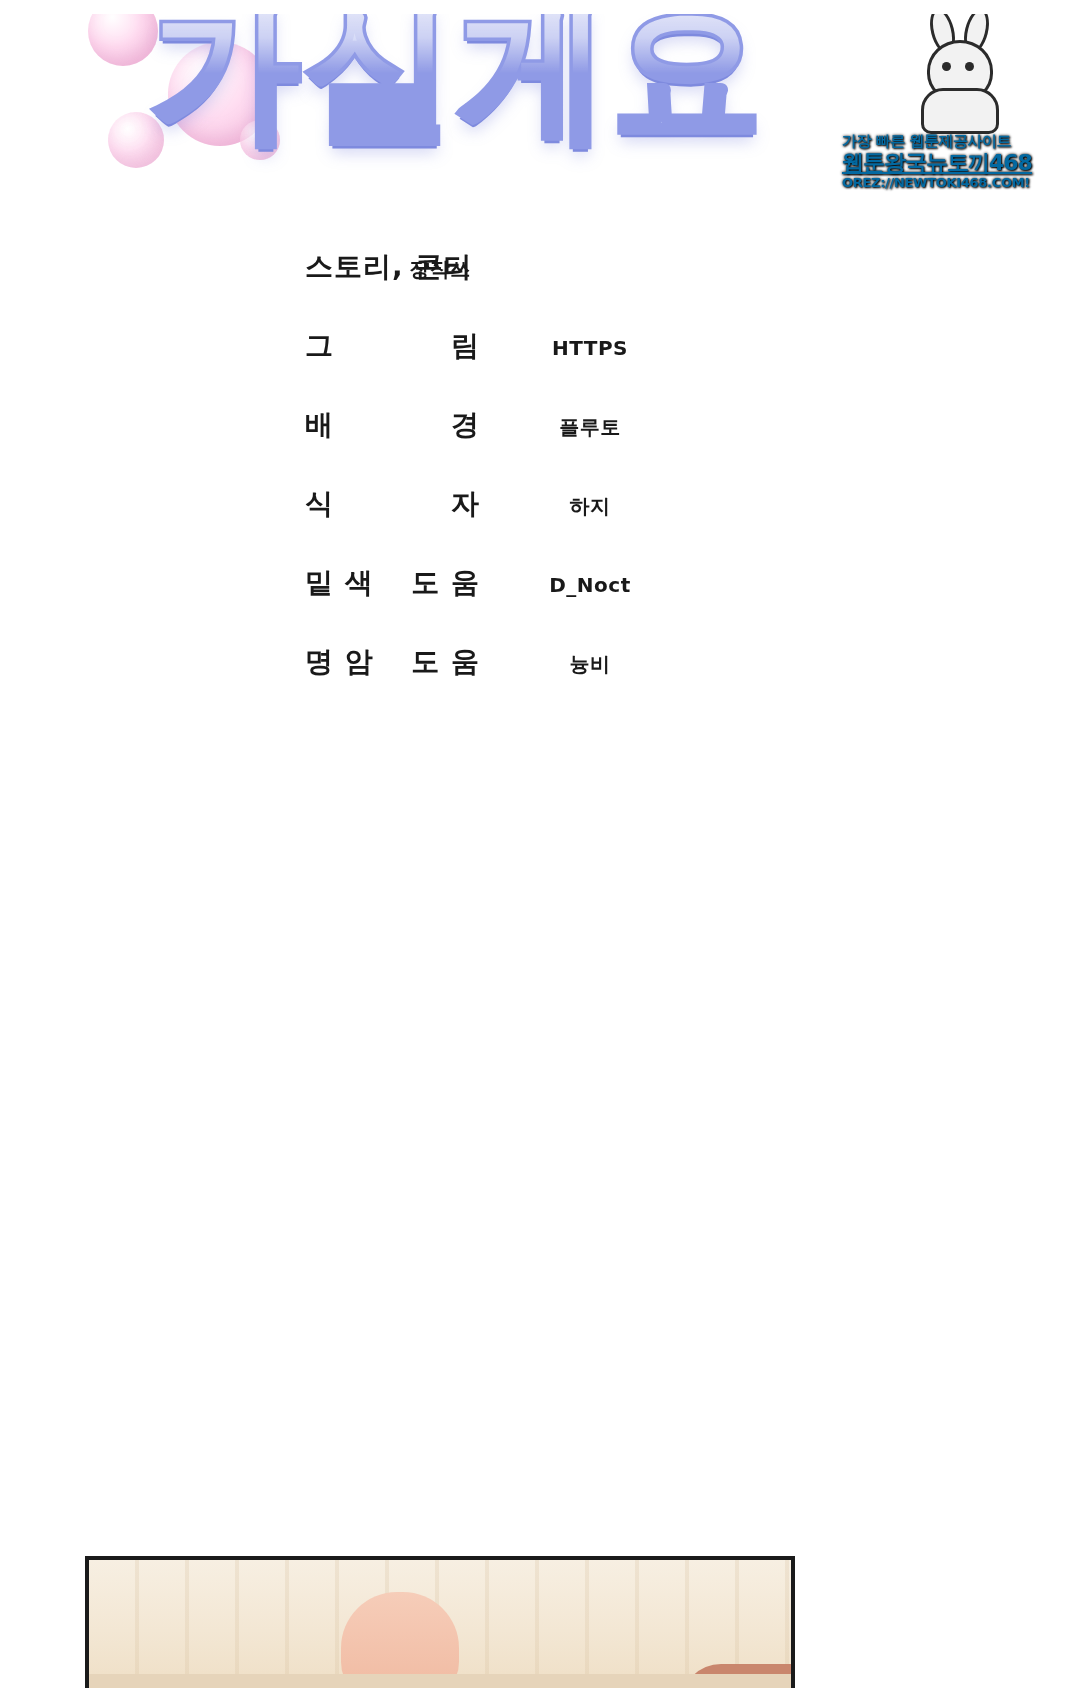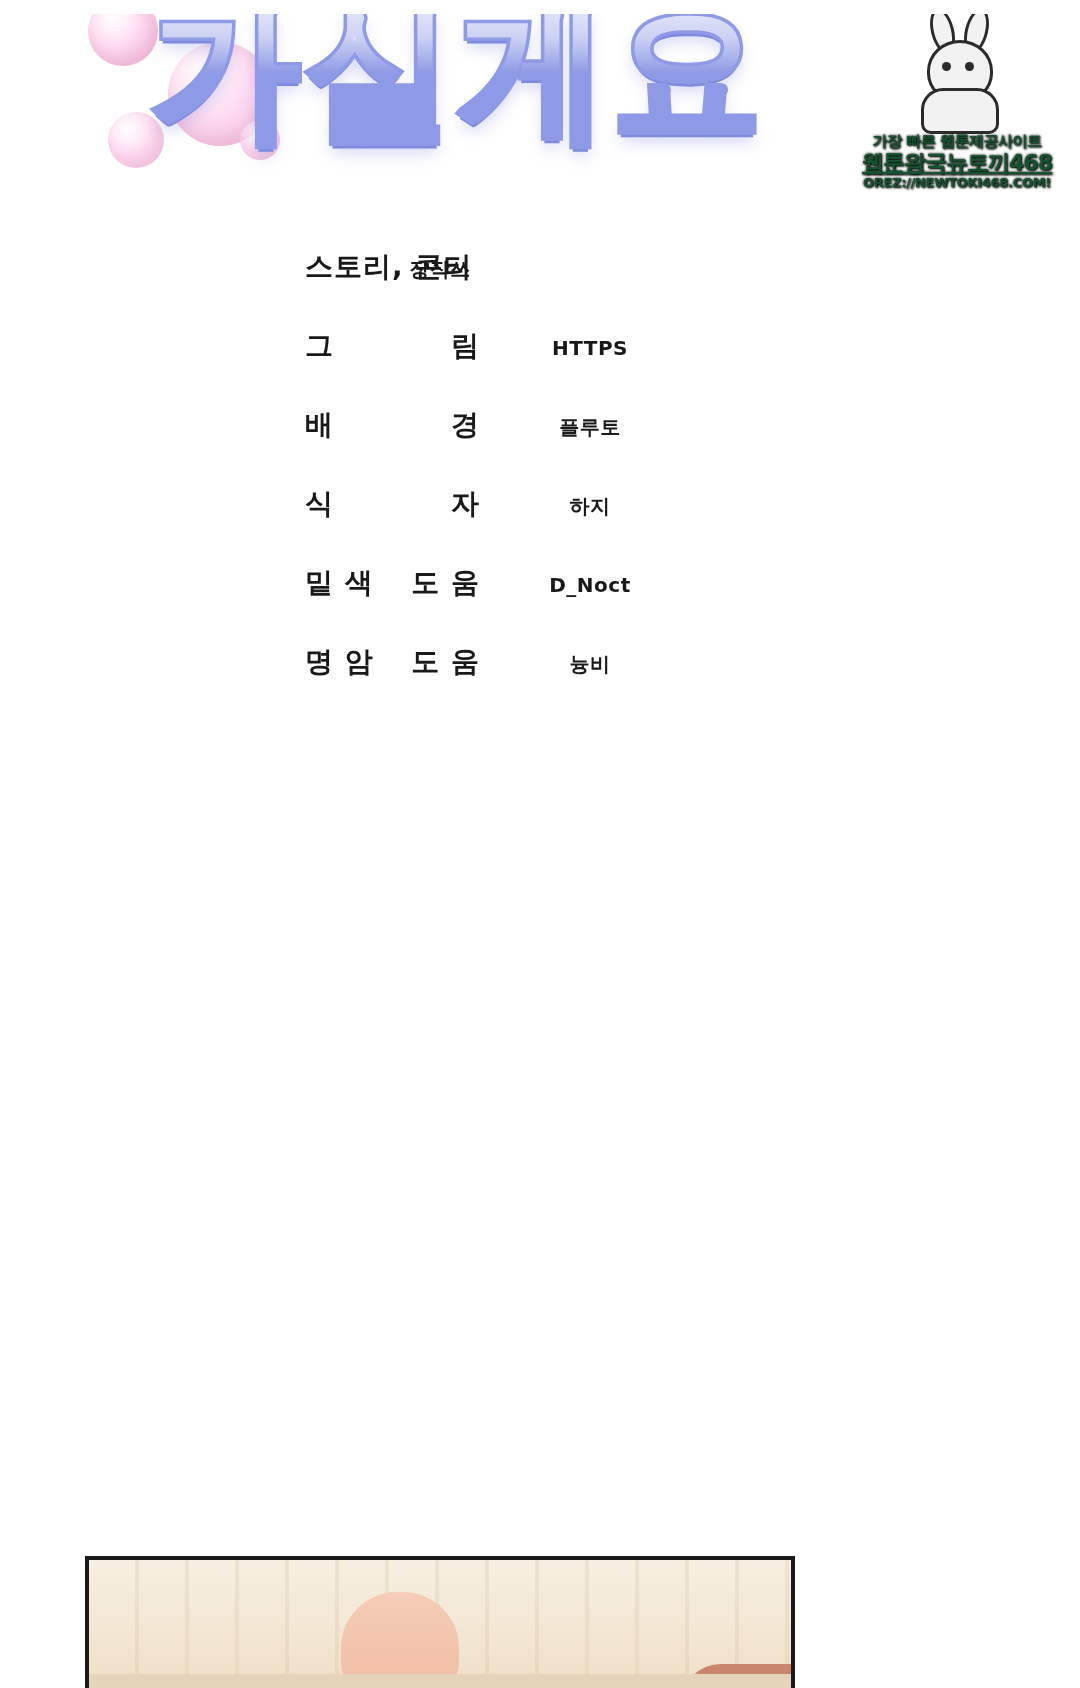--- a/index.html
+++ b/index.html
@@ -70,22 +70,22 @@
     white-space: nowrap;
     pointer-events: none;
   }
 
   
   .watermark {
     position: absolute;
     right: 8px;
     top: 8px;
     width: 230px;
-    text-align: center;
-    color: #14532d;
+    text-align: left;
+    color: #0369a1;
     line-height: 1.05;
     text-shadow: 0 0 3px #000, 1px 1px 2px #000;
   }
   .wm-mascot {
     width: 96px;
     height: 110px;
     margin: 0 auto 2px auto;
     position: relative;
   }
   .wm-mascot .head {

